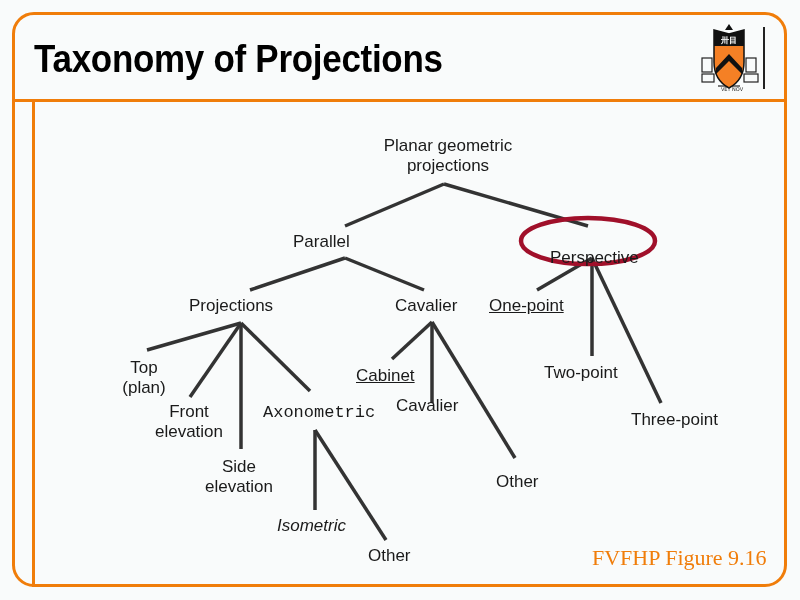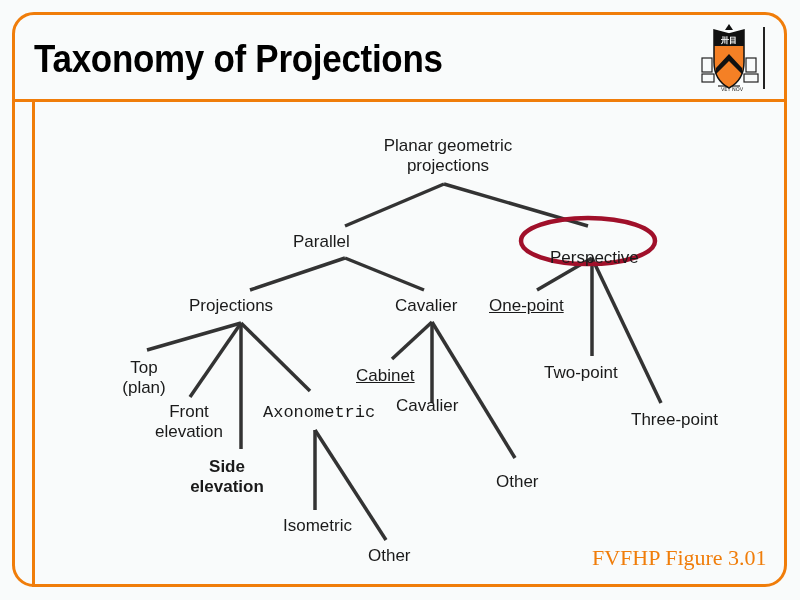--- a/index.html
+++ b/index.html
@@ -144,29 +144,29 @@
 <div class="node" style="left:489px; top:296px;text-decoration:underline;">One-point</div>
 
 <div class="node" style="left:116px; top:358px; width:56px;">
   <div>Top</div>
   <div>(plan)</div>
 </div>
 <div class="node" style="left:146px; top:402px; width:86px;">
   <div>Front</div>
   <div>elevation</div>
 </div>
-<div class="node" style="left:184px; top:457px; width:86px;font-weight:bold;">
+<div class="node" style="left:196px; top:457px; width:86px;">
   <div>Side</div>
   <div>elevation</div>
 </div>
 <div class="node" style="left:263px; top:403px;font-family:Liberation Mono, monospace;">Axonometric</div>
 
 <div class="node" style="left:356px; top:366px;text-decoration:underline;">Cabinet</div>
 <div class="node" style="left:396px; top:396px;">Cavalier</div>
 <div class="node" style="left:496px; top:472px;">Other</div>
 
 <div class="node" style="left:544px; top:363px;">Two-point</div>
 <div class="node" style="left:615px; top:410px;margin-left:16px;">Three-point</div>
 
-<div class="node" style="left:283px; top:516px;">Isometric</div>
+<div class="node" style="left:277px; top:516px;font-style:italic;">Isometric</div>
 <div class="node" style="left:368px; top:546px;">Other</div>
 
-<div class="caption">FVFHP Figure 3.01</div>
+<div class="caption">FVFHP Figure 9.16</div>
 
 </body></html>

